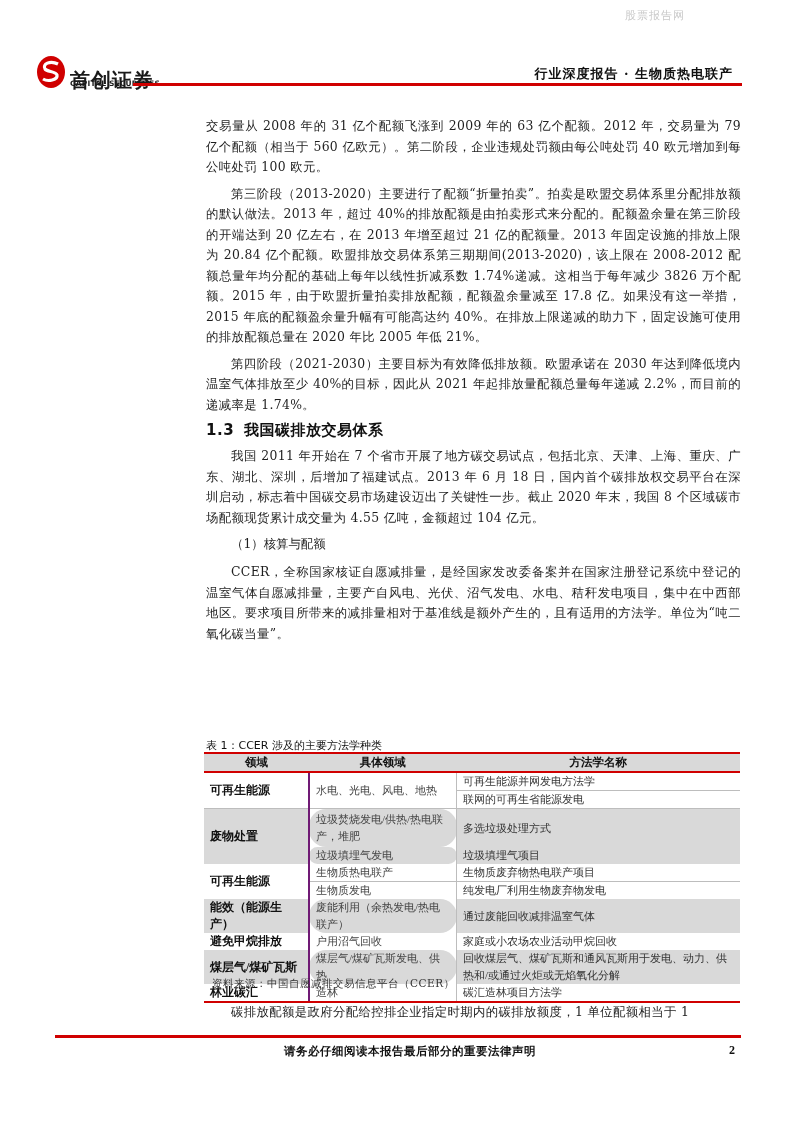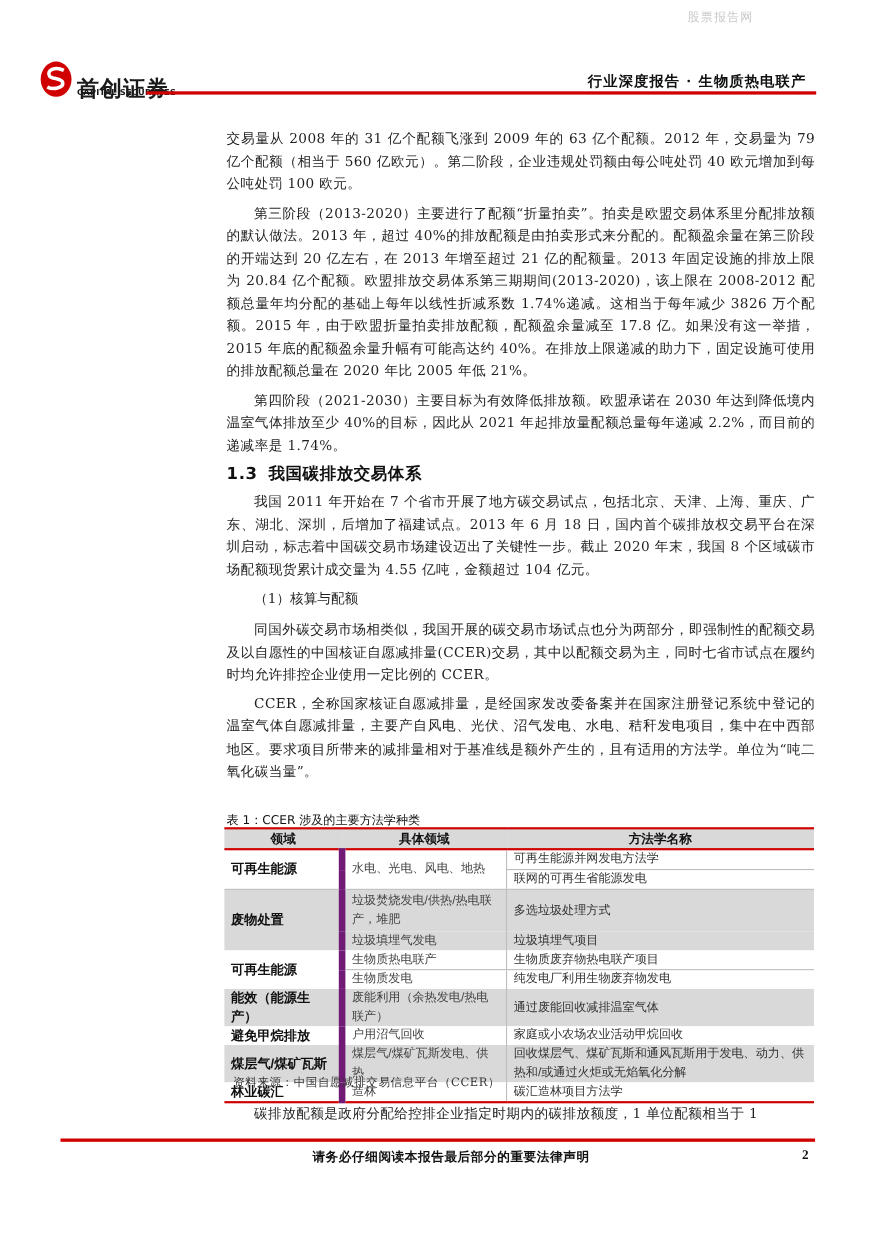--- a/index.html
+++ b/index.html
@@ -40,29 +40,29 @@
     }
     .section-title .num { margin-right: 10px; }
     .sub { font-size: 12.4px; line-height: 20px; margin: 4px 0 8px 25px; color: #1e1e1e; }
 
     .table-caption {
       position: absolute; left: 206px; top: 738px; font-family: "DejaVu Sans", sans-serif;
       font-size: 11px; color: #111;
     }
     table.ccer {
       position: absolute; left: 204px; top: 752px; width: 536px; border-collapse: collapse;
-      font-size: 11px; font-family: Liberation Sans, sans-serif;
+      font-size: 11px; font-family: Liberation Serif, serif;
     }
     table.ccer th {
       background: #d9d9d9; color: #111; font-weight: bold; font-size: 11.5px; height: 17px;
       border-top: 2px solid #d00000; border-bottom: 2px solid #d00000; padding: 0;
     }
     table.ccer td { padding: 0 6px; line-height: 17px; color: #333; }
     table.ccer td.domain { font-weight: bold; color: #111; width: 92px; font-size: 12px; margin-left: 28px; }
-    table.ccer td.spec { width: 134px; border-left: 6px solid #701a75; border-right: 1px solid #bdbdbd; color: #444; }
+    table.ccer td.spec { width: 134px; border-left: 2px solid #701a75; border-right: 1px solid #bdbdbd; color: #444; border-radius: 17px; }
     table.ccer td.method { color: #333; }
     table.ccer tr.shade td { background: #d9d9d9; }
     table.ccer tr.white td { background: #ffffff; }
     table.ccer tr.last td { border-bottom: 2px solid #d00000; }
     table.ccer td.sub-line { border-bottom: 1px solid #bdbdbd; }
 
     .source {
       position: absolute; left: 212px; top: 977px; font-size: 10.5px; color: #333;
       letter-spacing: 0.5px;
     }
@@ -98,21 +98,20 @@
 
 <div class="content">
   <p class="para">交易量从 2008 年的 31 亿个配额飞涨到 2009 年的 63 亿个配额。2012 年，交易量为 79 亿个配额（相当于 560 亿欧元）。第二阶段，企业违规处罚额由每公吨处罚 40 欧元增加到每公吨处罚 100 欧元。</p>
   <p class="para indent">第三阶段（2013-2020）主要进行了配额“折量拍卖”。拍卖是欧盟交易体系里分配排放额的默认做法。2013 年，超过 40%的排放配额是由拍卖形式来分配的。配额盈余量在第三阶段的开端达到 20 亿左右，在 2013 年增至超过 21 亿的配额量。2013 年固定设施的排放上限为 20.84 亿个配额。欧盟排放交易体系第三期期间(2013-2020)，该上限在 2008-2012 配额总量年均分配的基础上每年以线性折减系数 1.74%递减。这相当于每年减少 3826 万个配额。2015 年，由于欧盟折量拍卖排放配额，配额盈余量减至 17.8 亿。如果没有这一举措，2015 年底的配额盈余量升幅有可能高达约 40%。在排放上限递减的助力下，固定设施可使用的排放配额总量在 2020 年比 2005 年低 21%。</p>
   <p class="para indent">第四阶段（2021-2030）主要目标为有效降低排放额。欧盟承诺在 2030 年达到降低境内温室气体排放至少 40%的目标，因此从 2021 年起排放量配额总量每年递减 2.2%，而目前的递减率是 1.74%。</p>
   <div class="section-title">
     <span class="num">1.3</span><span>我国碳排放交易体系</span>
   </div>
   <p class="para indent">我国 2011 年开始在 7 个省市开展了地方碳交易试点，包括北京、天津、上海、重庆、广东、湖北、深圳，后增加了福建试点。2013 年 6 月 18 日，国内首个碳排放权交易平台在深圳启动，标志着中国碳交易市场建设迈出了关键性一步。截止 2020 年末，我国 8 个区域碳市场配额现货累计成交量为 4.55 亿吨，金额超过 104 亿元。</p>
   <div class="sub">（1）核算与配额</div>
-  <p class="para indent">同国外碳交易市场相类似，我国开展的碳交易市场试点也分为两部分，即强制性的配额交易及以自愿性的中国核证自愿减排量(CCER)交易，其中以配额交易为主，同时七省市试点在履约时均允许排控企业使用一定比例的 CCER。</p>
   <p class="para indent">CCER，全称国家核证自愿减排量，是经国家发改委备案并在国家注册登记系统中登记的温室气体自愿减排量，主要产自风电、光伏、沼气发电、水电、秸秆发电项目，集中在中西部地区。要求项目所带来的减排量相对于基准线是额外产生的，且有适用的方法学。单位为“吨二氧化碳当量”。</p>
 </div>
 
 <div class="table-caption">表 1：CCER 涉及的主要方法学种类</div>
 
 <table class="ccer">
   <thead>
     <tr>
       <th>领域</th>
       <th>具体领域</th>

